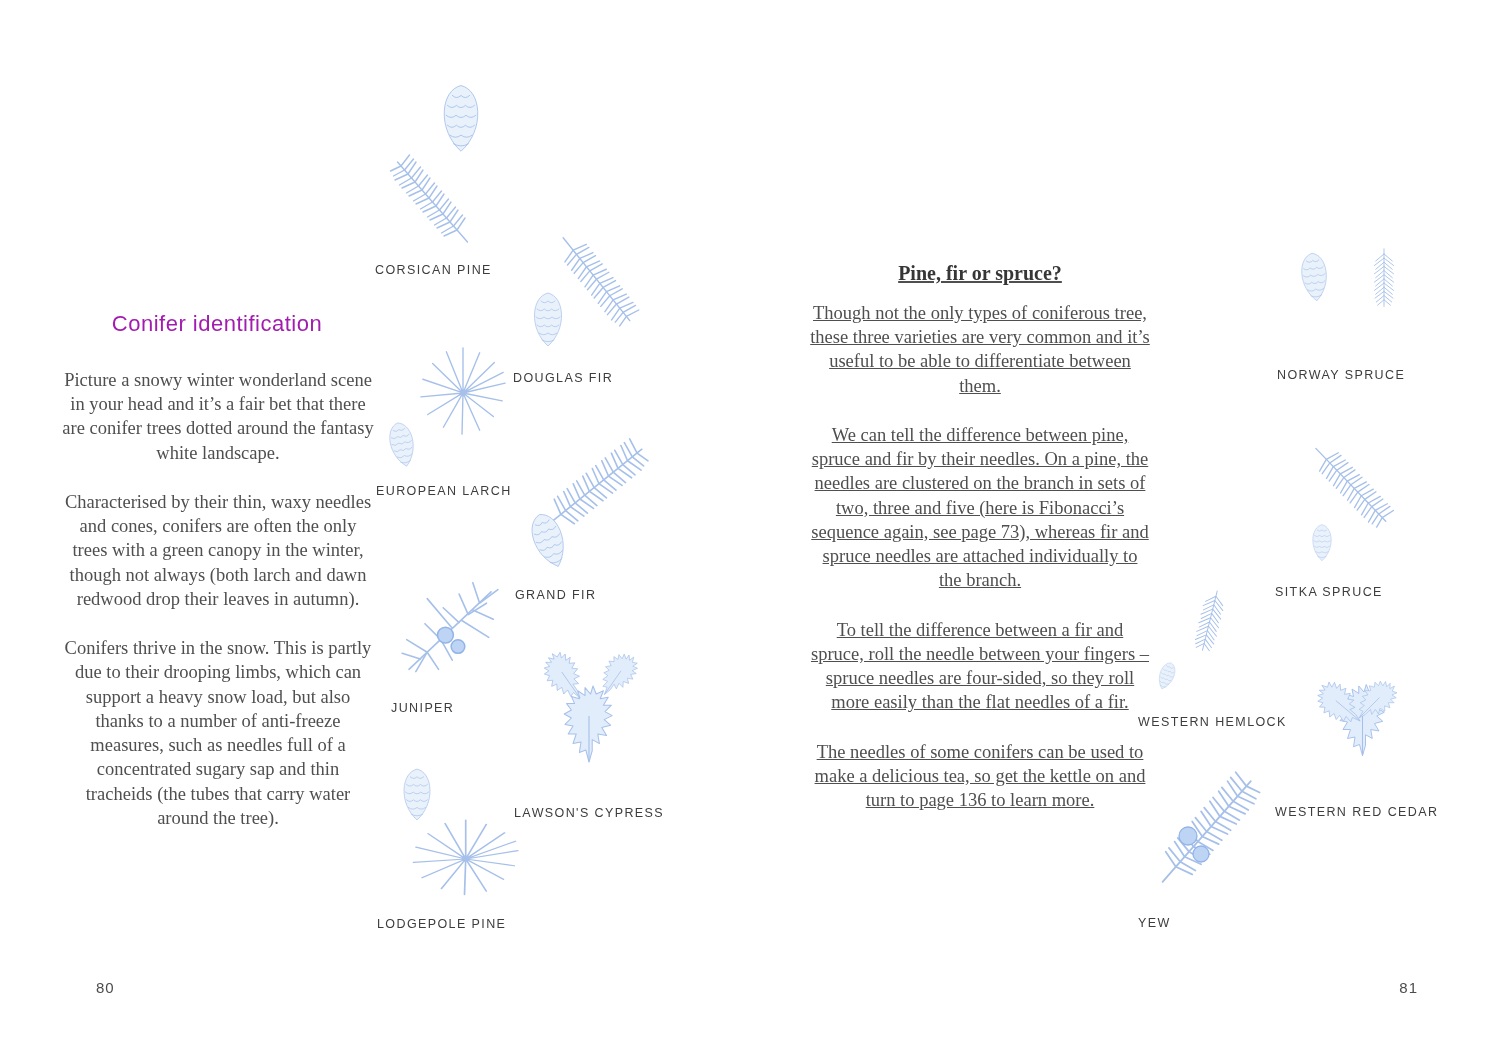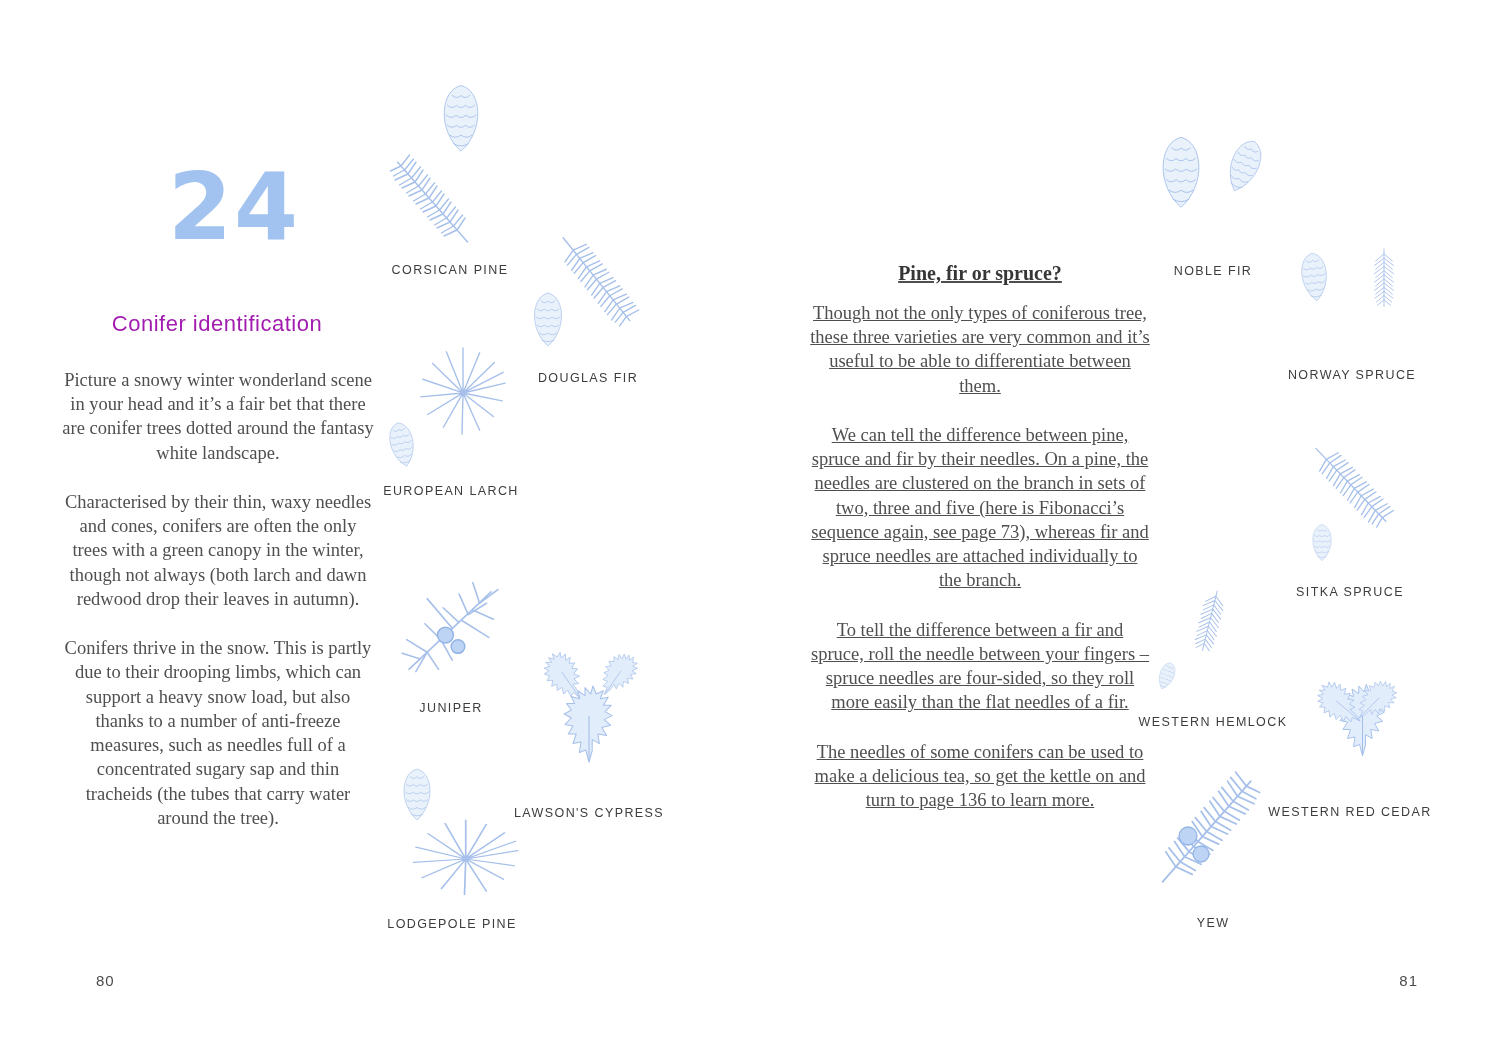--- a/index.html
+++ b/index.html
@@ -20,30 +20,30 @@
     font-size:22px;color:#a21caf;letter-spacing:0.5px;
   }
   .body-col{position:absolute;text-align:center;color:#4f4f4f;}
   .body-col p{margin:16px 0 25px 0;font-size:18.5px;line-height:1.31;}
   #left-body{left:62px;top:352px;width:312px;}
   #right-body{left:810px;top:262px;width:340px;text-decoration:underline;}
   .section-heading{
     font-size:20px;font-weight:bold;color:#363636;margin:0 0 14px 0;
   }
   .page-number{
-    position:absolute;bottom:49px;
+    position:absolute;bottom:42px;
     font-family:"Liberation Sans",sans-serif;font-size:15px;color:#4c4c4c;
     letter-spacing:1px;
   }
   #page-number-left{left:96px;}
   #page-number-right{right:82px;}
   
   figure.specimen{
     position:absolute;margin:0;display:flex;flex-direction:column;
-    align-items:center;justify-content:space-between;
+    align-items:flex-start;justify-content:space-between;
   }
   figure.specimen svg.art{display:block;overflow:visible;flex:0 0 auto;}
   .spec-label{
     font-family:"Liberation Sans",sans-serif;font-size:12.5px;
     letter-spacing:1.4px;color:#3d3d3d;white-space:nowrap;
     flex:0 0 auto;
   }
   
   .ill{stroke:#a6c0ea;stroke-width:1.4;fill:none;stroke-linecap:round;stroke-linejoin:round;}
   .ill-fill{stroke:#a6c0ea;stroke-width:1.4;fill:#e9f1fb;stroke-linejoin:round;}
@@ -79,21 +79,20 @@
       <path class="ill" d="M14,88 L86,20 M52,52 L30,26 M60,45 L84,60"></path>
       <path class="ill" d="M30,73 L12,62 M30,73 L20,90 M30,73 L40,88 M42,62 L28,48 M42,62 L52,80 M66,40 L58,22 M66,40 L82,30 M76,30 L70,12 M76,30 L92,18 M24,79 L8,74 M58,47 L44,34 M70,36 L88,44"></path>
       <circle class="ill-berry" cx="46" cy="58" r="7"></circle>
       <circle class="ill-berry" cx="57" cy="68" r="6"></circle>
     </symbol>
   </defs>
 </svg>
 
 <div id="stage">
 
-  <div class="chapter-number">24</div>
   <h1 class="chapter-title">Conifer identification</h1>
 
   <div class="body-col" id="left-body">
     <p>Picture a snowy winter wonderland scene in your head and it’s a fair bet that there are conifer trees dotted around the fantasy white landscape.</p>
     <p>Characterised by their thin, waxy needles and cones, conifers are often the only trees with a green canopy in the winter, though not always (both larch and dawn redwood drop their leaves in autumn).</p>
     <p>Conifers thrive in the snow. This is partly due to their drooping limbs, which can support a heavy snow load, but also thanks to a number of anti-freeze measures, such as needles full of a concentrated sugary sap and thin tracheids (the tubes that carry water around the tree).</p>
   </div>
 
   <div class="page-number" id="page-number-left">80</div>
 
@@ -120,20 +119,31 @@
   <figure class="specimen" style="left:376px;top:340px;width:150px;height:158px">
     <svg class="art" viewBox="0 0 150 134" width="150" height="134">
       <use href="#sym-starburst" x="38" y="2" width="98" height="98"></use>
       <g transform="rotate(-12 26 104)">
           <use href="#sym-cone" x="5" y="80" width="42" height="50"></use>
         </g>
     </svg>
     <figcaption class="spec-label">EUROPEAN LARCH</figcaption>
   </figure>
 
+  <figure class="specimen" style="left:515px;top:427px;width:150px;height:175px">
+    <svg class="art" viewBox="0 0 150 151" width="150" height="151">
+      <g transform="rotate(10 75 60)">
+          <use href="#sym-branch" x="25" y="0" width="120" height="115"></use>
+        </g>
+      <g transform="rotate(-20 34 114)">
+          <use href="#sym-cone" x="8" y="75" width="52" height="78"></use>
+        </g>
+    </svg>
+    <figcaption class="spec-label">GRAND FIR</figcaption>
+  </figure>
 
   <figure class="specimen" style="left:514px;top:618px;width:150px;height:202px">
     <svg class="art" viewBox="0 0 150 178" width="150" height="178">
       <use href="#sym-frond" x="35" y="25" width="80" height="150"></use>
       <g transform="rotate(-35 55 60)">
           <use href="#sym-frond" x="25" y="5" width="55" height="95"></use>
         </g>
       <g transform="rotate(35 95 70)">
           <use href="#sym-frond" x="70" y="8" width="50" height="85"></use>
         </g>
@@ -161,29 +171,20 @@
   <div class="body-col" id="right-body">
     <h2 class="section-heading">Pine, fir or spruce?</h2>
     <p>Though not the only types of coniferous tree, these three varieties are very common and it’s useful to be able to differentiate between them.</p>
     <p>We can tell the difference between pine, spruce and fir by their needles. On a pine, the needles are clustered on the branch in sets of two, three and five (here is Fibonacci’s sequence again, see page 73), whereas fir and spruce needles are attached individually to the branch.</p>
     <p>To tell the difference between a fir and spruce, roll the needle between your fingers – spruce needles are four-sided, so they roll more easily than the flat needles of a fir.</p>
     <p>The needles of some conifers can be used to make a delicious tea, so get the kettle on and turn to page 136 to learn more.</p>
   </div>
 
   <div class="page-number" id="page-number-right">81</div>
 
-  <figure class="specimen" style="left:1138px;top:100px;width:150px;height:178px">
-    <svg class="art" viewBox="0 0 150 154" width="150" height="154">
-      <use href="#sym-cone" x="10" y="4" width="66" height="138"></use>
-      <g transform="rotate(22 108 70)">
-          <use href="#sym-cone" x="80" y="10" width="50" height="115"></use>
-        </g>
-    </svg>
-    <figcaption class="spec-label">NOBLE FIR</figcaption>
-  </figure>
 
   <figure class="specimen" style="left:1277px;top:198px;width:150px;height:184px">
     <svg class="art" viewBox="0 0 150 160" width="150" height="160">
       <g transform="rotate(-6 37 80)">
           <use href="#sym-cone" x="15" y="12" width="45" height="135"></use>
         </g>
       <use href="#sym-branch-v" x="75" y="0" width="64" height="158"></use>
     </svg>
     <figcaption class="spec-label">NORWAY SPRUCE</figcaption>
   </figure>

